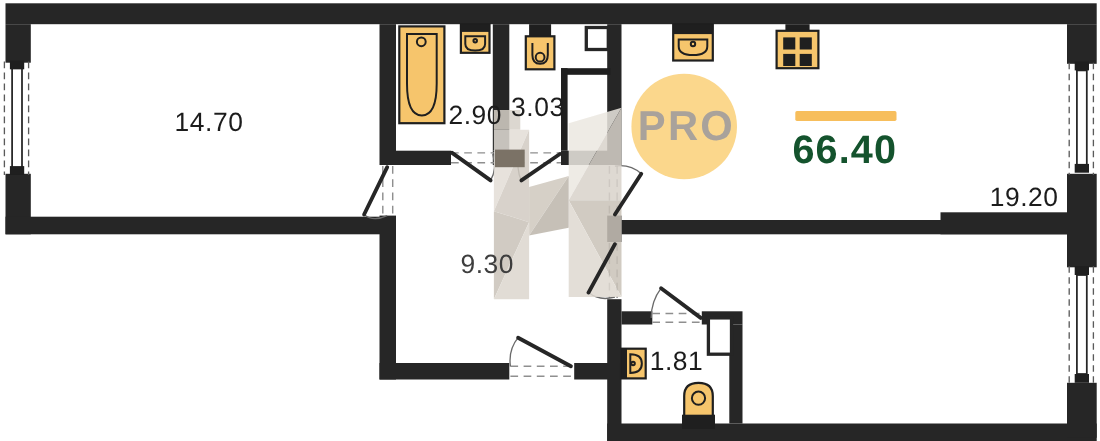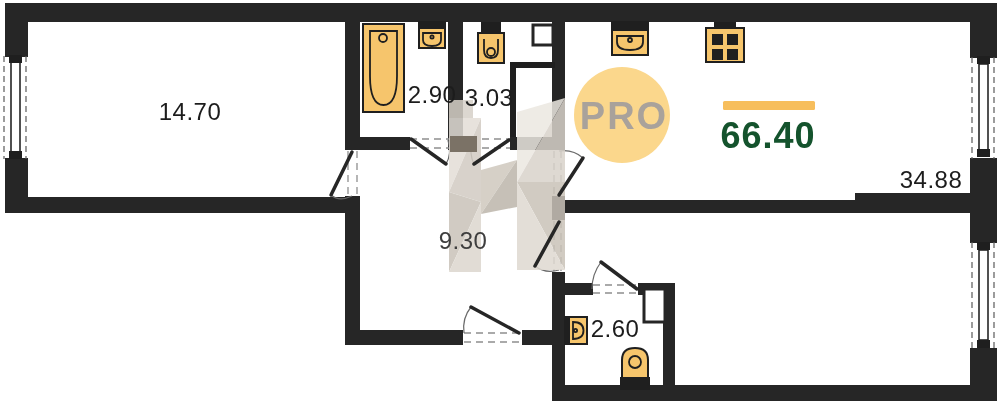--- a/index.html
+++ b/index.html
@@ -185,20 +185,20 @@
       <path class="fx" d="M622,382 L622,360 Q622,348 635,348 Q648,348 648,360 L648,382 Z"></path>
       <circle class="fxl" stroke-width="2" cx="635" cy="362" r="6"></circle>
       <rect class="dk" x="620" y="377" width="30" height="13"></rect>
     </g>
 
     <circle class="logo" cx="622" cy="115" r="48"></circle>
     <rect class="bar" x="723" y="101" width="92" height="9" rx="1.5"></rect>
   </svg>
 
   <div class="lbl" style="left:190px;top:112px">14.70</div>
-  <div class="lbl" style="left:432px;top:95px">2.90</div>
+  <div class="lbl" style="left:432px;top:106px">2.90</div>
   <div class="lbl" style="left:489px;top:98px">3.03</div>
-  <div class="lbl hall" style="left:463px;top:241px">9.30</div>
-  <div class="lbl" style="left:931px;top:180px">34.88</div>
-  <div class="lbl" style="left:615px;top:329px">2.60</div>
+  <div class="lbl hall" style="left:443px;top:241px">9.30</div>
+  <div class="lbl" style="left:931px;top:180px">19.20</div>
+  <div class="lbl" style="left:615px;top:329px">1.81</div>
   <div class="lbl total" style="left:768px;top:136px">66.40</div>
   <div class="lbl pro" style="left:624px;top:116px">PRO</div>
 </div>
 
 </body></html>

